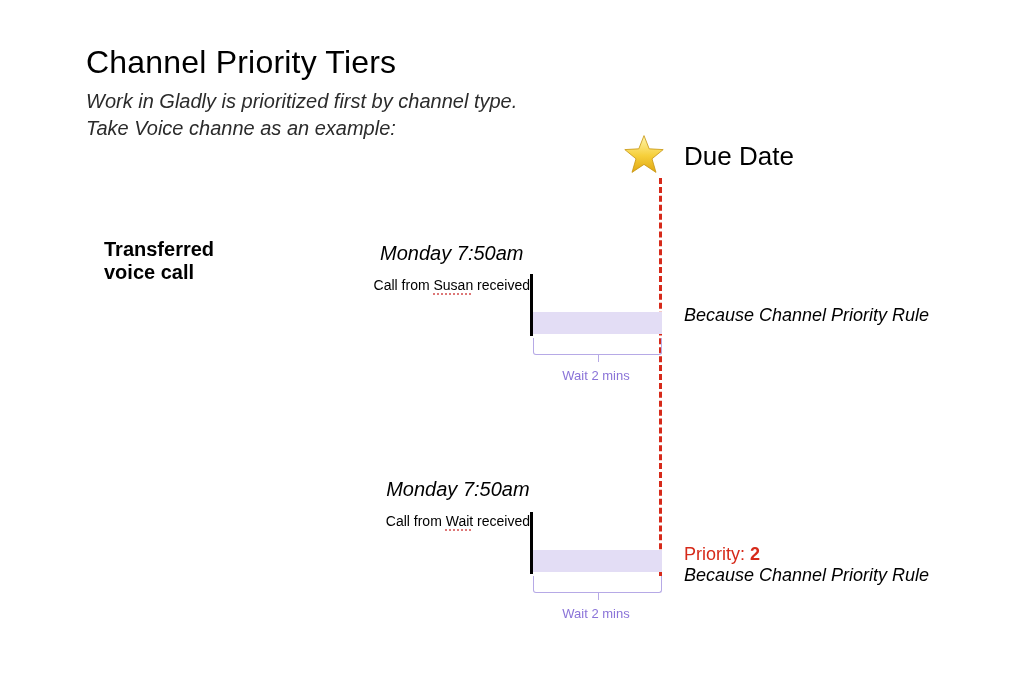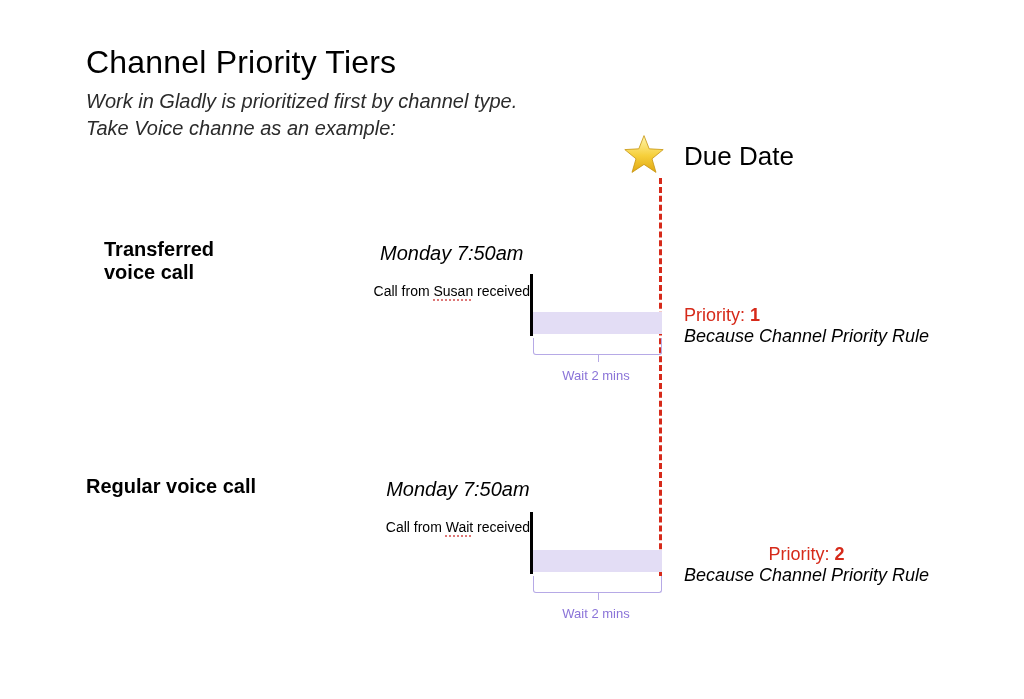--- a/index.html
+++ b/index.html
@@ -78,21 +78,21 @@
     position: absolute;
     text-align: center;
   }
   .ts-block.row1 { right: 494px;  top: 242px; }
   .ts-block.row2 { right: 494px; top: 478px; }
   .ts-time {
     font-size: 20px;
     font-style: italic;
   }
   .ts-caption {
-    margin-top: 18px;
+    margin-top: 12px;
     font-size: 14px;
   }
   .kw {
     
     text-decoration: underline dotted #d77 2px;
     text-underline-offset: 3px;
   }
 
   
   .timeline {
@@ -147,21 +147,21 @@
     font-size: 13px;
     color: #8a73d8;
   }
 
   
   .priority {
     position: absolute;
     left: 684px;
   }
   .priority.row1 { top: 305px; }
-  .priority.row2 { top: 544px; text-align: center; }
+  .priority.row2 { top: 544px; }
   .priority .prio-head {
     font-size: 18px;
     color: #d62a1a;
   }
   .priority .prio-head .val {
     font-weight: 700;
   }
   .priority .prio-reason {
     font-size: 18px;
     color: #000;
@@ -203,25 +203,23 @@
   </div>
 
   <div class="timeline row1">
     <div class="tick"></div>
     <div class="bar-fill"></div>
     <div class="bracket"></div>
     <div class="wait-label">Wait 2 mins</div>
   </div>
 
   <div class="priority row1">
-    <div class="prio-head"><span>Priority: </span><span class="val">1</span></div>
     <div class="prio-reason">Because Channel Priority Rule</div>
   </div>
 
-  <div class="row-label row2-label">Regular voice call</div>
 
   <div class="ts-block row2">
     <div class="ts-time">Monday 7:50am</div>
     <div class="ts-caption">
       <span>Call from </span><span class="kw">Wait</span><span> received</span>
     </div>
   </div>
 
   <div class="timeline row2">
     <div class="tick"></div>

